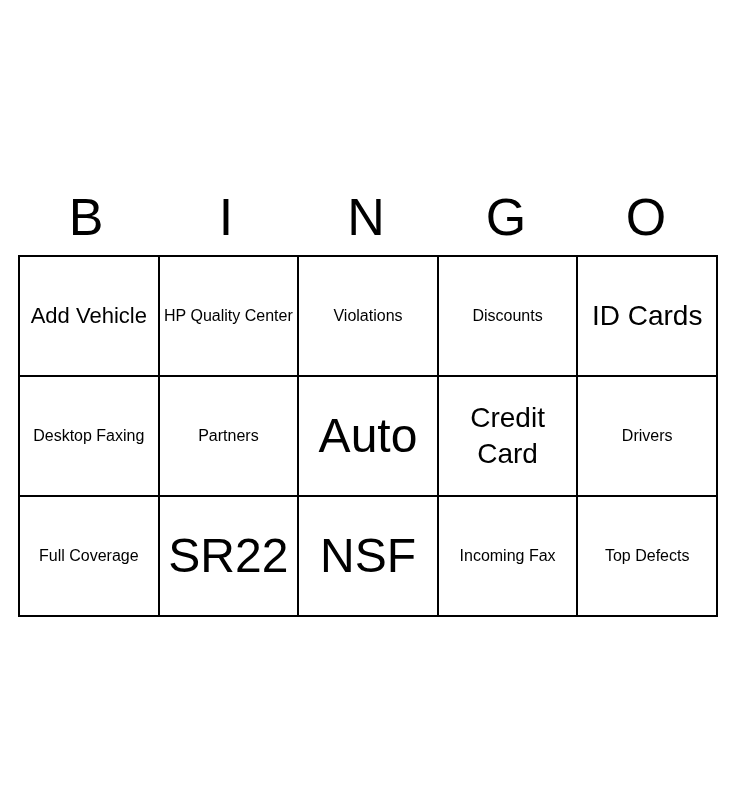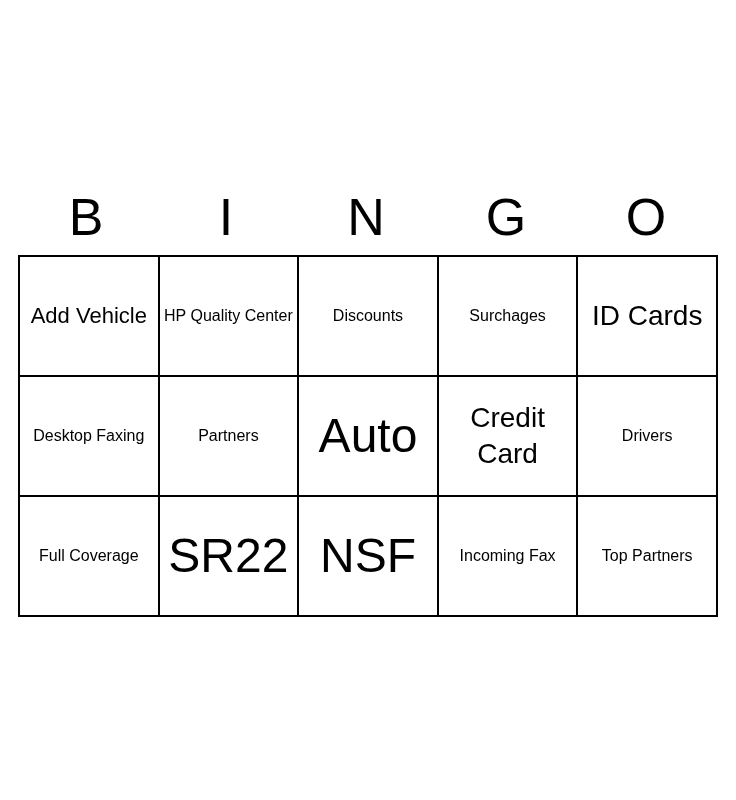--- a/index.html
+++ b/index.html
@@ -80,33 +80,33 @@
       <div class="bingo-header-cell">I</div>
       <div class="bingo-header-cell">N</div>
       <div class="bingo-header-cell">G</div>
       <div class="bingo-header-cell">O</div>
     </div>
   <table class="bingo-grid">
     <tbody id="grid-body">
     <tr>
           <td><span class="medium-text">Add Vehicle</span></td>
           <td><span>HP Quality Center</span></td>
+          <td><span>Violations</span></td>
           <td><span>Discounts</span></td>
-          <td><span>Surchages</span></td>
           <td><span class="large-text">ID Cards</span></td>
         </tr>
         <tr>
           <td><span>Desktop Faxing</span></td>
           <td><span>Partners</span></td>
           <td><span class="xlarge-text">Auto</span></td>
           <td><span class="large-text">Credit Card</span></td>
           <td><span>Drivers</span></td>
         </tr>
         <tr>
           <td><span>Full Coverage</span></td>
           <td><span class="xlarge-text">SR22</span></td>
           <td><span class="xlarge-text">NSF</span></td>
           <td><span>Incoming Fax</span></td>
-          <td><span>Top Partners</span></td>
+          <td><span>Top Defects</span></td>
         </tr>
       </tbody>
   </table>
 </div>
 
 </body></html>

